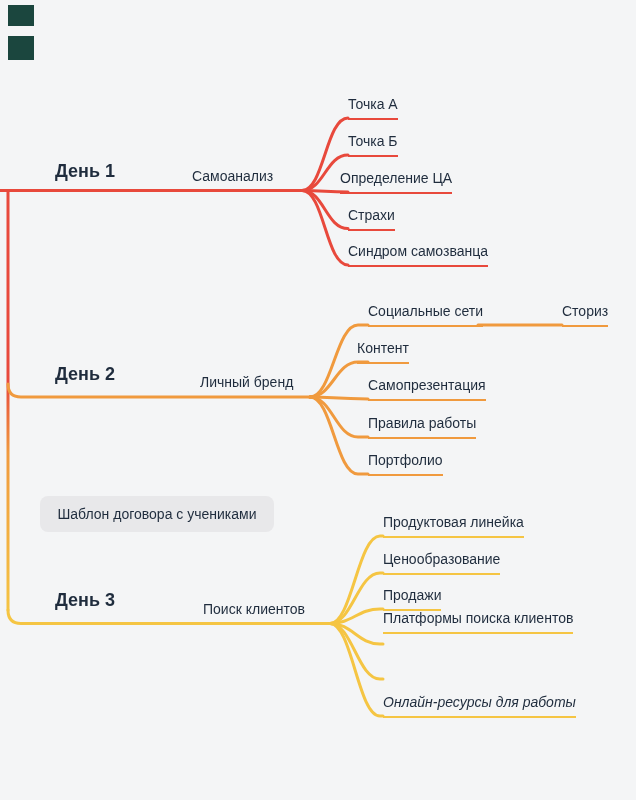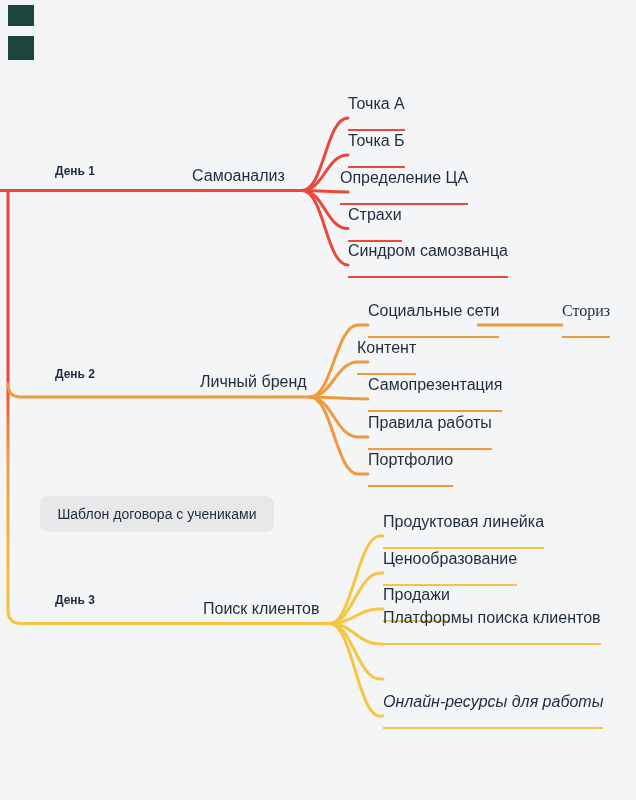--- a/index.html
+++ b/index.html
@@ -15,29 +15,29 @@
   svg.wires{position:absolute;left:0;top:0;z-index:0;}
   svg.wires path, svg.wires line{fill:none;stroke-width:3;stroke-linecap:round;}
   .s1{stroke:var(--day1);}
   .s2{stroke:var(--day2);}
   .s3{stroke:var(--day3);}
   .g-top{stop-color:var(--day1);}
   .g-mid{stop-color:var(--day2);}
   .g-bot{stop-color:var(--day3);}
   .node{
     position:absolute;z-index:2;display:inline-block;
-    color:var(--text);font-size:16px;line-height:18px;
-    padding-bottom:16px;white-space:nowrap;cursor:default;
+    color:var(--text);font-size:14px;line-height:18px;
+    padding-bottom:5px;white-space:nowrap;cursor:default;
   }
   .u1{border-bottom:2.5px solid var(--day1);}
   .u2{border-bottom:2.5px solid var(--day2);}
   .u3{border-bottom:2.5px solid var(--day3);}
   .day{
     position:absolute;z-index:2;color:var(--text);
-    font-size:12px;font-weight:bold;line-height:20px;white-space:nowrap;
+    font-size:18px;font-weight:bold;line-height:20px;white-space:nowrap;
   }
   .note{
     position:absolute;z-index:2;left:40px;top:496px;width:234px;height:36px;
     background:var(--note-bg);border-radius:8px;
     display:flex;align-items:center;justify-content:center;
     color:var(--text);font-size:14px;white-space:nowrap;
   }
   .marker{position:absolute;left:8px;background:var(--marker);z-index:3;}
   .marker.m1{top:5px;width:26px;height:21px;}
   .marker.m2{top:36px;width:26px;height:24px;}
@@ -98,21 +98,21 @@
   <span class="node u1" style="left:348px;top:205.5px;">Страхи</span>
   <span class="node u1" style="left:348px;top:242px;">Синдром самозванца</span>
 
   <div class="day" style="left:55px;top:364px;">День 2</div>
   <span class="node" style="left:200px;top:373px;">Личный бренд</span>
   <span class="node u2" style="left:368px;top:302px;">Социальные сети</span>
   <span class="node u2" style="left:357px;top:339px;">Контент</span>
   <span class="node u2" style="left:368px;top:376px;">Самопрезентация</span>
   <span class="node u2" style="left:368px;top:414px;">Правила работы</span>
   <span class="node u2" style="left:368px;top:451px;">Портфолио</span>
-  <span class="node u2" style="left:562px;top:302px;font-family:Liberation Serif, serif;">Сториз</span>
+  <span class="node u2" style="left:562px;top:302px;">Сториз</span>
 
   <div class="note">
     <span>Шаблон договора с учениками</span>
   </div>
 
   <div class="day" style="left:55px;top:590px;">День 3</div>
   <span class="node" style="left:203px;top:600px;">Поиск клиентов</span>
   <span class="node u3" style="left:383px;top:513px;">Продуктовая линейка</span>
   <span class="node u3" style="left:383px;top:550px;">Ценообразование</span>
   <span class="node u3" style="left:383px;top:586px;">Продажи</span>

